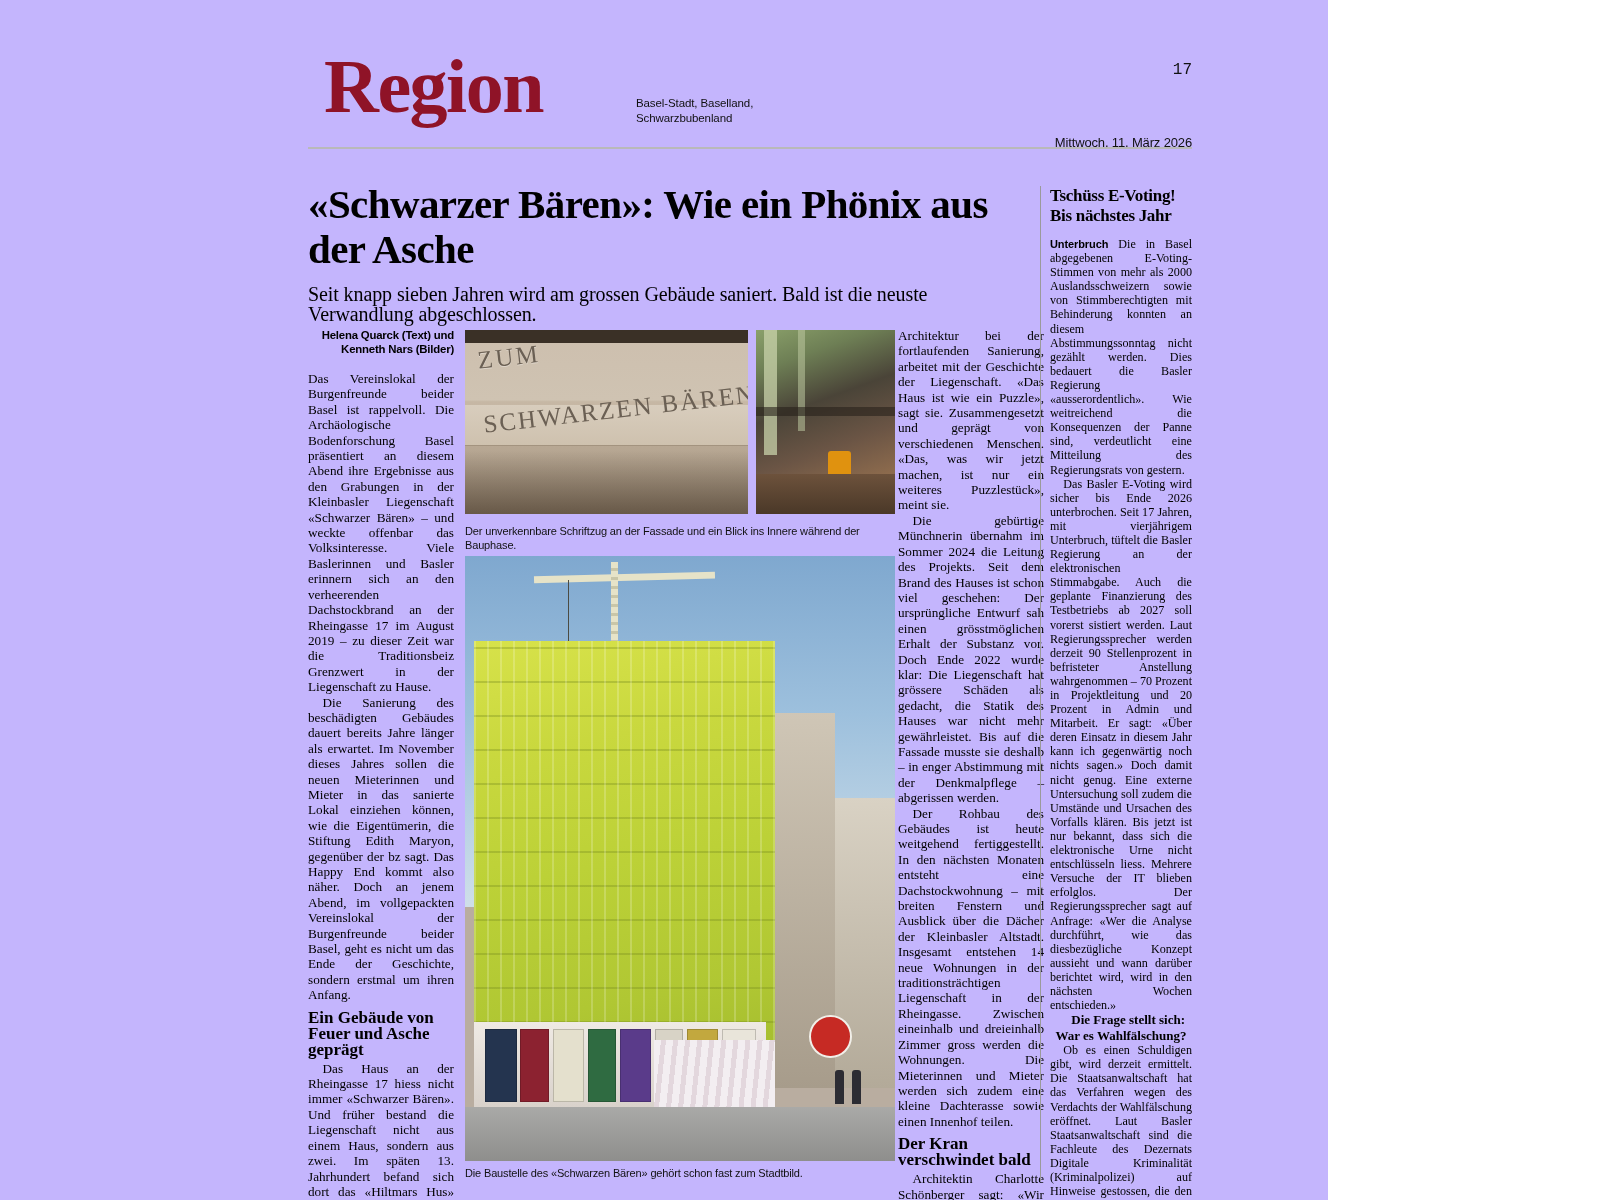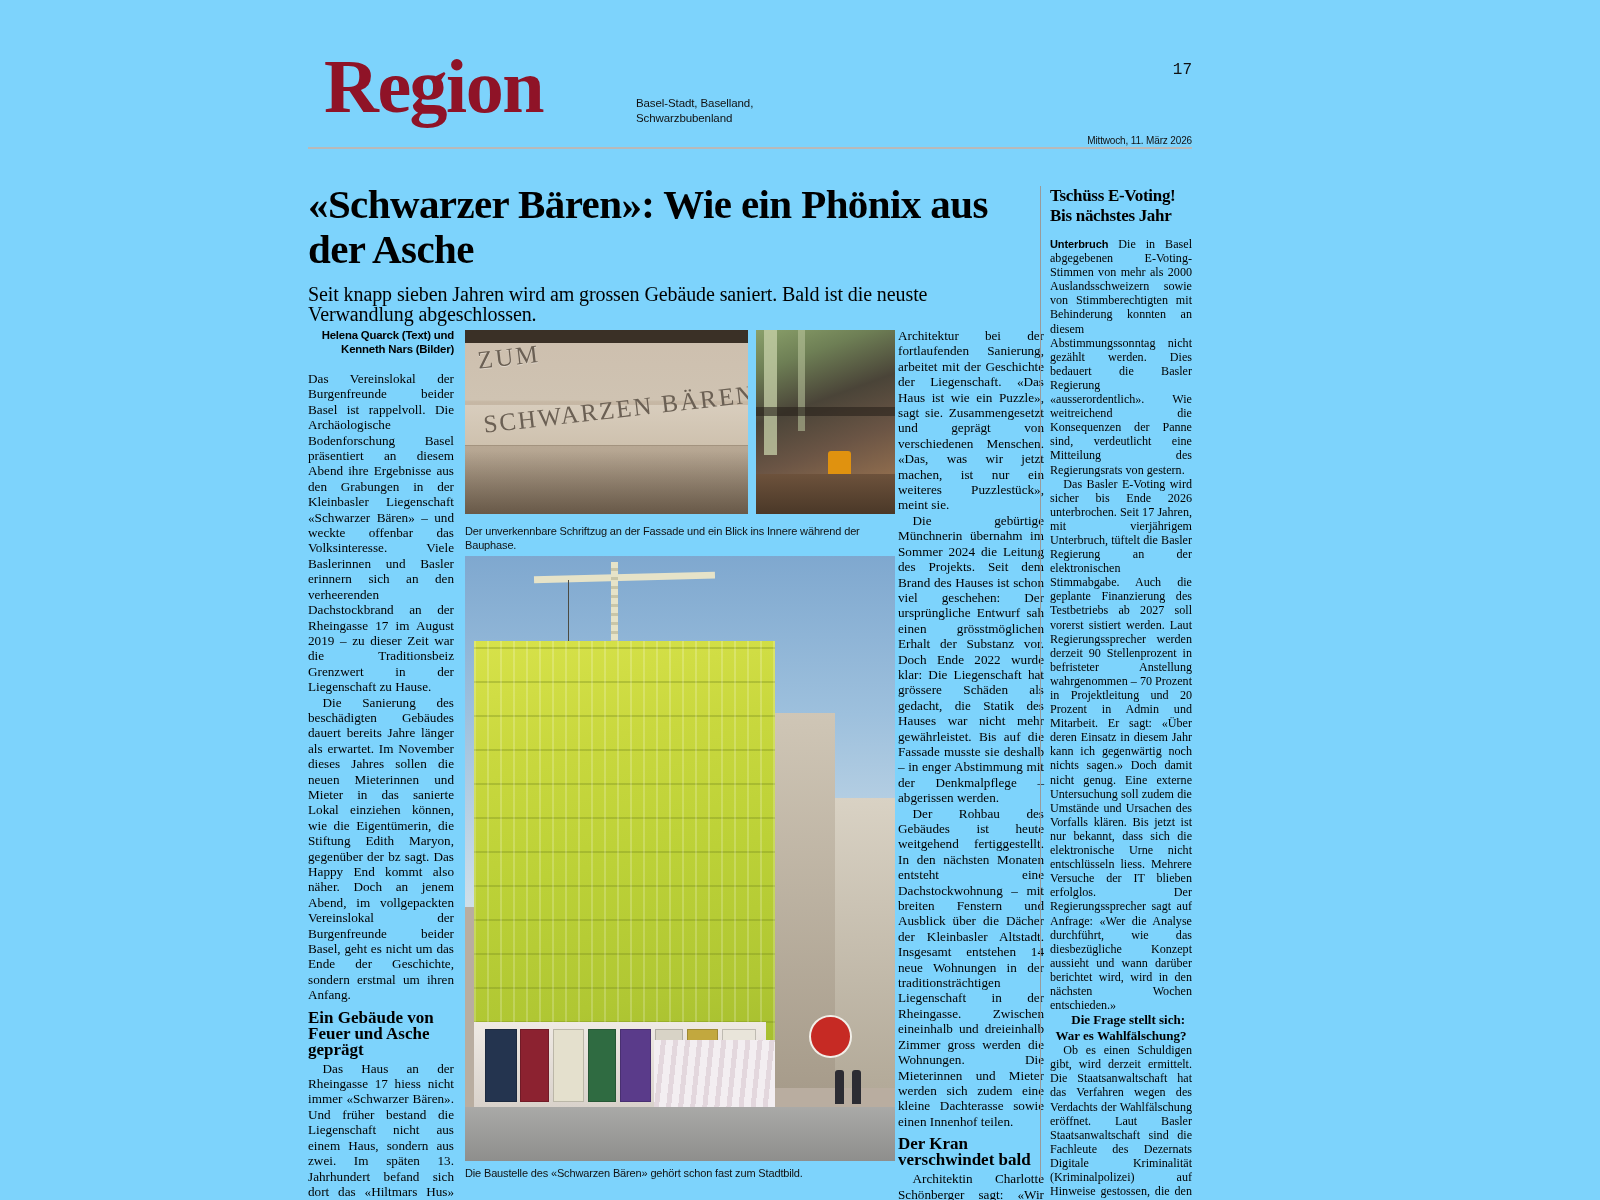--- a/index.html
+++ b/index.html
@@ -9,23 +9,23 @@
   }
   body {
     width: 1600px;
     height: 1200px;
     overflow: hidden;
     font-family: "Liberation Serif", serif;
     color: #000;
   }
   .page {
     position: relative;
-    width: 1600px;
+    width: 1328px;
     height: 1200px;
-    background: #7dd3fc;
+    background: #c4b5fd;
   }
 
   
   .masthead {
     position: absolute;
     left: 308px;
     top: 52px;
     width: 884px;
     height: 100px;
   }
@@ -65,21 +65,21 @@
     top: 147px;
     width: 884px;
     height: 2px;
     background: #b9b9b9;
   }
   .issue-date {
     position: absolute;
     right: 0px;
     top: 0px;
     font-family: "Liberation Sans", sans-serif;
-    font-size: 10px;
+    font-size: 13px;
     color: #111;
     letter-spacing: -0.15px;
   }
   .date-wrap {
     position: absolute;
     left: 308px;
     top: 135px;
     width: 884px;
     height: 14px;
   }

